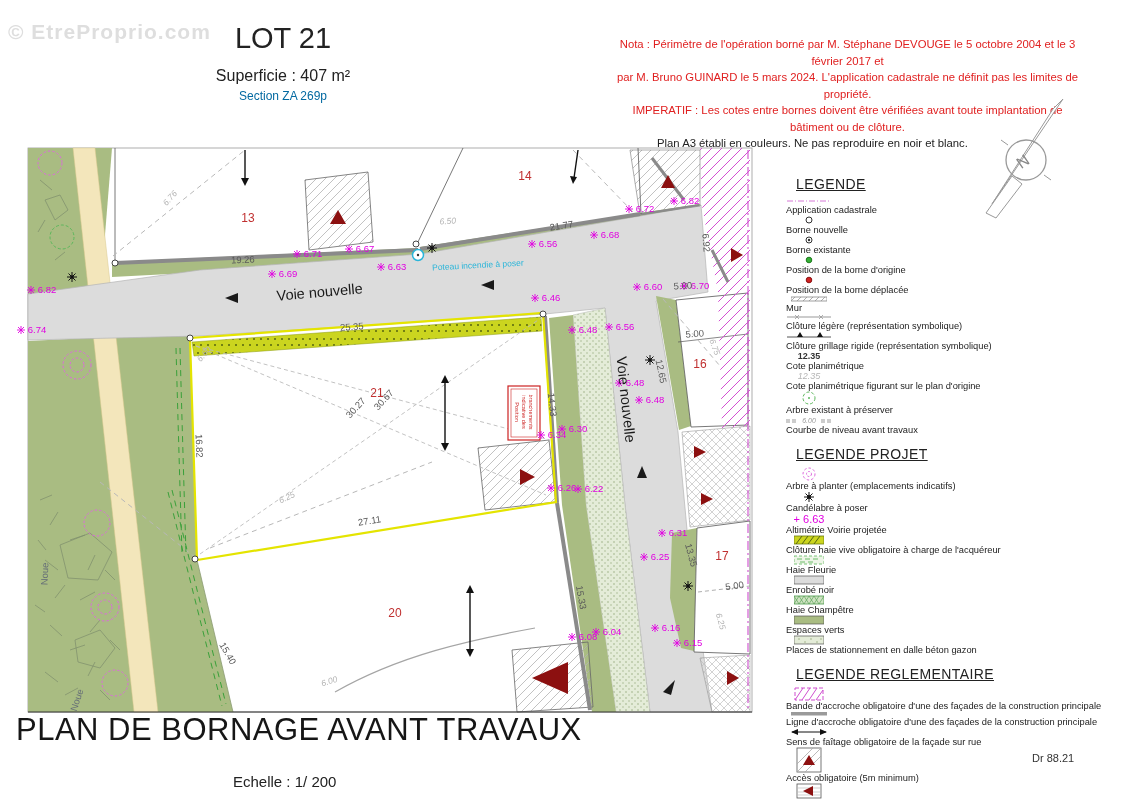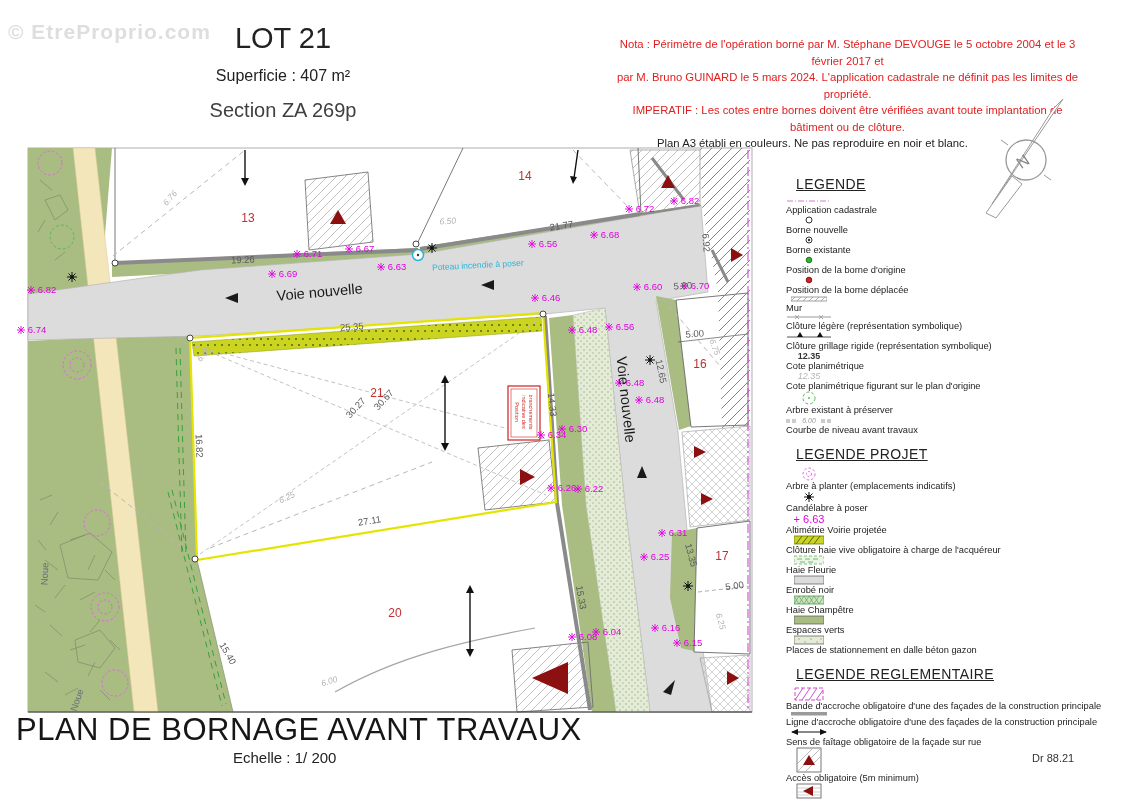--- a/index.html
+++ b/index.html
@@ -3,26 +3,26 @@
 <meta charset="utf-8">
 <style>
   html,body{margin:0;padding:0;background:#fff;}
   #page{position:relative;width:1131px;height:800px;background:#fff;overflow:hidden;
         font-family:"Liberation Sans",sans-serif;color:#111;border-radius:14px;}
   .abs{position:absolute;}
   .watermark{left:8px;top:20px;font-size:21px;letter-spacing:1px;color:#dedede;font-weight:bold;}
   .title-block{left:178px;top:22px;width:210px;text-align:center;}
   .lot-title{font-size:29px;color:#222;}
   .lot-sub{font-size:16px;margin-top:12px;color:#222;}
-  .lot-sub2{font-size:20px;margin-top:14px;color:#404040;}
+  .lot-sub2{font-size:12px;margin-top:4px;color:#0369a1;}
   .nota{left:610px;top:36px;width:475px;font-size:11.3px;line-height:16.5px;}
   .nota-line.red{color:#e02020;text-align:center;}
   .nota-line.black{color:#222;padding-left:47px;}
   .plan-title{left:16px;top:712px;font-size:31px;color:#161616;letter-spacing:.5px;}
-  .scale{left:233px;top:749px;font-size:15px;color:#222;}
+  .scale{left:233px;top:773px;font-size:15px;color:#222;}
   .docref{left:1032px;top:752px;font-size:11px;color:#333;}
   
   .legend{left:786px;top:165px;width:345px;}
   .lsec{font-size:14px;color:#222;text-decoration:underline;letter-spacing:.4px;margin:11px 0 5px 10px;}
   .lrow{min-height:12.9px;display:flex;align-items:flex-start;flex-direction:column;}
   .lsym{width:46px;flex:none;display:flex;justify-content:center;align-items:center;font-size:8.5px;color:#444;}
   .lsym[data-name="cote-symbol"]{font-size:9px;color:#333;font-weight:bold;}
   .lsym[data-name="cote-origine-symbol"]{font-size:9px;color:#b4b4b4;font-style:italic;}
   .lsym[data-name="altimetrie-symbol"]{font-size:11px;color:#e100e1;}
   .llab{font-size:9.3px;color:#222;white-space:nowrap;}

